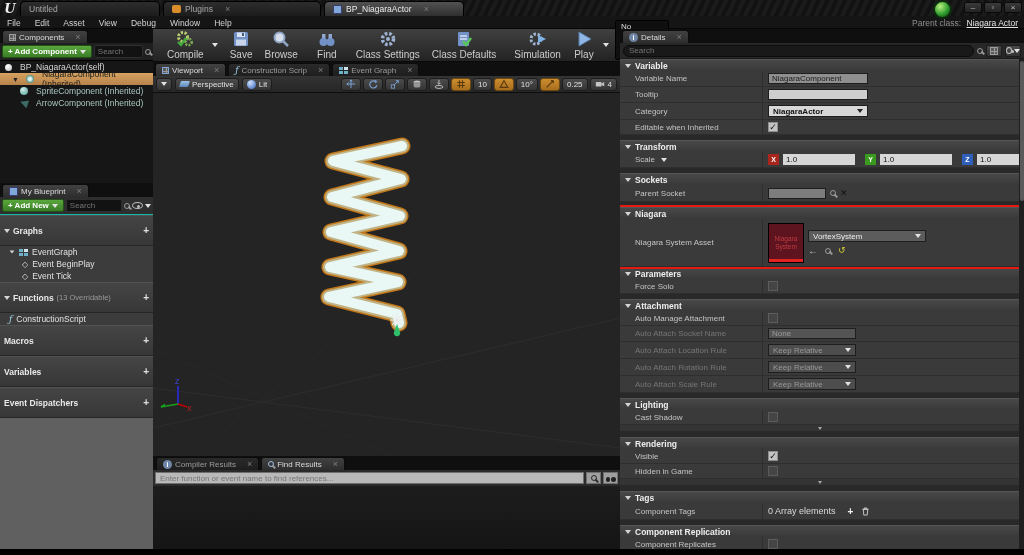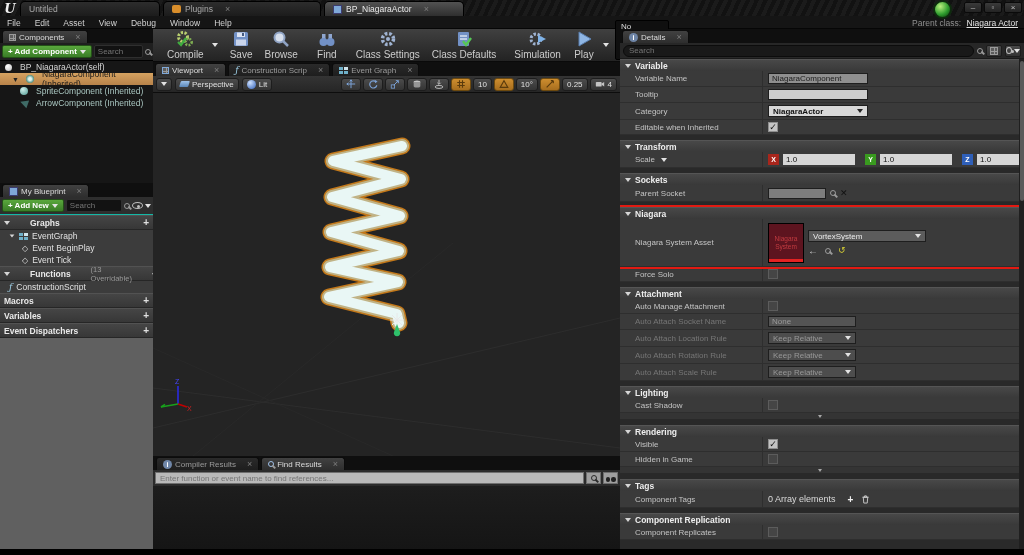--- a/index.html
+++ b/index.html
@@ -58,21 +58,21 @@
 .ic-sphere-w { width:7px; height:7px; border-radius:50%; background:radial-gradient(circle at 35% 30%,#fff,#bdbdbd); flex-shrink:0; }
 .ic-spark { width:8px; height:8px; border-radius:50%; background:radial-gradient(circle at 50% 50%,#dff5ef 25%,#4d8d80 70%); flex-shrink:0; }
 .ic-sphere-t { width:8px; height:8px; border-radius:50%; background:radial-gradient(circle at 35% 30%,#cfeeea,#4f9a92); flex-shrink:0; }
 .ic-arrow { width:0; height:0; border-top:4px solid transparent; border-bottom:4px solid transparent; border-right:8px solid #3f6b66; transform:rotate(20deg); flex-shrink:0; }
 .exp { color:#cfcfcf; font-size:7px; width:6px; }
 .trow.selected .exp { color:#222; }
 
 .mybp { position:absolute; top:154px; left:0; right:0; bottom:0; background:#606060; }
 .mybp-upper { background:#3c3c3c; }
 .bp-toolbar { display:flex; gap:2px; padding:2px; align-items:center; background:#2e2e2e; border-bottom:1px solid #14b8a6; }
-.bph { height:15px; background:linear-gradient(#454545,#373737); border-top:1px solid #525252; border-bottom:1px solid #262626; display:flex; align-items:center; gap:20px; padding:0 4px; font-weight:bold; color:#e9e9e9; font-size:8.5px; }
+.bph { height:31px; background:linear-gradient(#454545,#373737); border-top:1px solid #525252; border-bottom:1px solid #262626; display:flex; align-items:center; gap:3px; padding:0 4px; font-weight:bold; color:#e9e9e9; font-size:8.5px; }
 .bph .sub { font-weight:normal; color:#9a9a9a; font-size:7.5px; }
 .bph .plus { margin-left:auto; color:#e0e0e0; font-weight:bold; font-size:10px; line-height:9px; }
 .bpi { height:12px; display:flex; align-items:center; gap:4px; padding-left:9px; font-size:8.5px; color:#e0e0e0; background:#3c3c3c; }
 .bpi.lvl2 { padding-left:22px; }
 .diamond { color:#d8d8d8; font-size:8px; }
 .graph-ic { display:inline-grid; grid-template-columns:4px 4px; gap:1px; }
 .graph-ic i { width:4px; height:3px; background:#6fb0c9; } .graph-ic i:nth-child(2){ background:#cfe4ec; }
 .fn-ic { color:#9fd0e8; font-style:italic; font-size:9px; font-family:"DejaVu Serif",serif; }
 
 
@@ -651,20 +651,24 @@
                 <span class="arrowleft">←</span>
                 <span class="lens"></span>
                 <span class="reset-ic">↺</span>
               </div>
             </div>
           </div>
         </div>
       </div>
 
       <div>
+        <div class="dhead">
+          <span class="tri"></span>
+          <span>Parameters</span>
+        </div>
         <div class="drow">
           <span class="dlabel">Force Solo</span>
           <div class="dctrl">
               <span class="cb"></span>
             </div>
         </div>
         <div class="dgap"></div>
       </div>
 
       <div>

